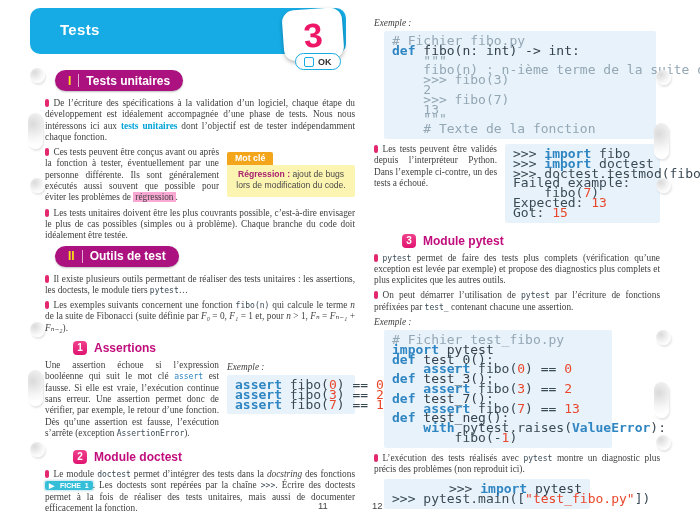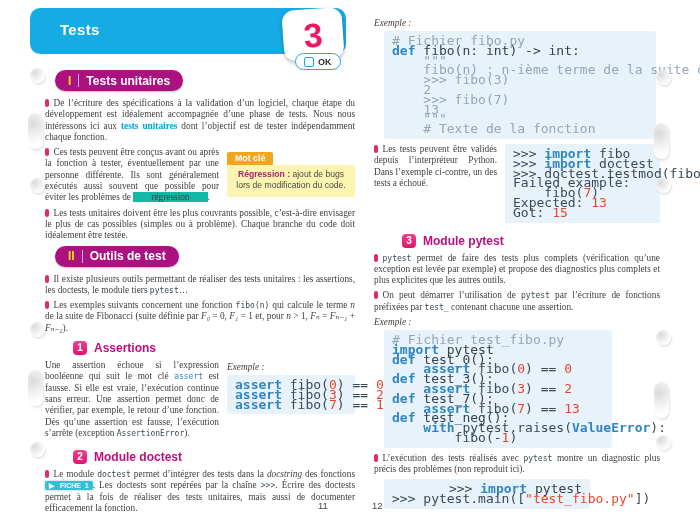--- a/index.html
+++ b/index.html
@@ -33,21 +33,21 @@
   .subhead{display:flex;align-items:center;gap:7px;margin:7px 0 5px 28px;}
   .sub-num{width:14px;height:14px;border-radius:4px;background:linear-gradient(180deg,#f0418c,#e01470);
            color:#fff;font:bold 10px/14px "Liberation Sans",sans-serif;text-align:center;}
   .sub-title{color:#c10d7c;font:bold 12px "Liberation Sans",sans-serif;}
 
   
   .body{font-size:9.3px;line-height:11.3px;margin:0 0 4px 0;text-align:justify;}
   .bullet::before{content:"";display:inline-block;width:3.5px;height:8px;background:#e3286f;border-radius:2px;
                   margin-right:5px;vertical-align:-1px;}
   .seg-kw{color:#00a3d9;font-weight:bold;}
-  .seg-hl{background:#14b8a6;padding:0 18px;}
+  .seg-hl{background:#f9a8d4;padding:0 2px;}
   .seg-mono{font-family:"DejaVu Sans Mono",monospace;font-size:8px;color:#3a4a55;}
   .seg-monok{font-family:"DejaVu Sans Mono",monospace;font-size:8px;color:#2f86c2;}
   .seg-it{font-style:italic;}
   .seg-mi{font-style:italic;}
   .seg-fiche{background:#35bed8;color:#fff;font:bold 7px/9px "Liberation Sans",sans-serif;border-radius:2px;
              padding:1px 4px;white-space:nowrap;box-shadow:0 0 0 1.5px #d9edf4;}
 
   
   .code{background:#e8f2fb;border-radius:2px;padding:5px 8px;font-family:"DejaVu Sans Mono",monospace;
         font-size:13px;line-height:9.8px;color:#3a4a55;}

